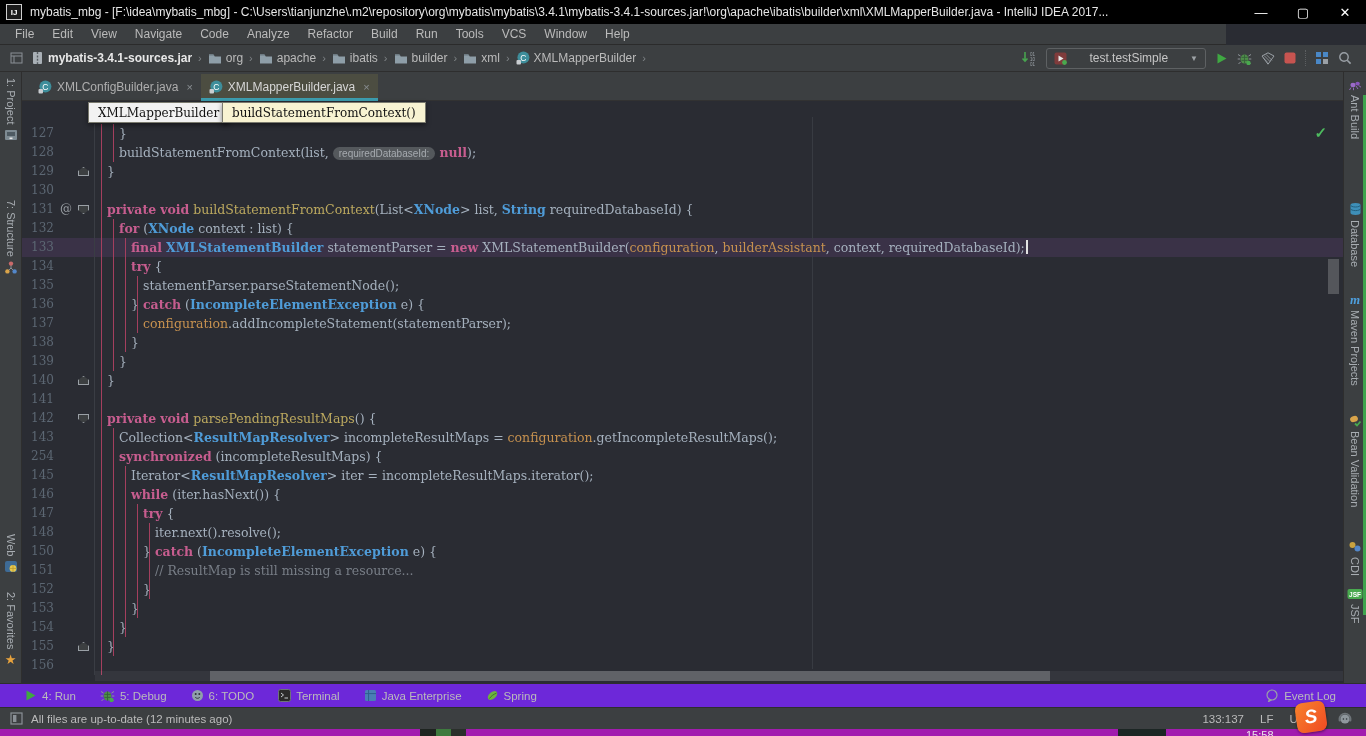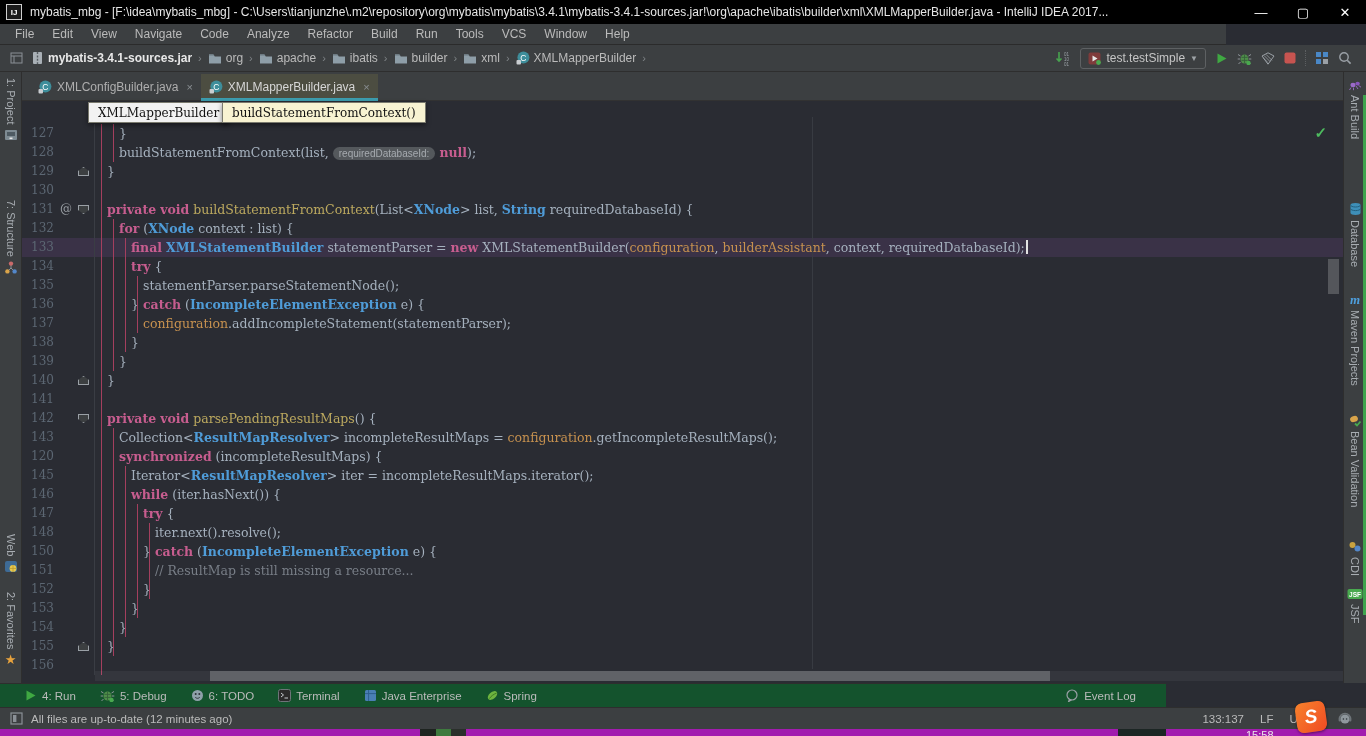--- a/index.html
+++ b/index.html
@@ -18,21 +18,21 @@
   .menu-item { color:#BBBBBB; font-size:12px; padding:0 9px; }
 
   
   .navbar { position:absolute; left:0; top:45px; width:1366px; height:27px; background:#3C3F41; border-bottom:1px solid #2E2E2E; display:flex; align-items:center; }
   .crumbs { display:flex; align-items:center; padding-left:6px; flex:1; min-width:0; white-space:nowrap; }
   .crumb { display:flex; align-items:center; color:#BBBBBB; font-size:12px; }
   .crumb.first .crumb-label { color:#E8E8E8; font-weight:bold; }
   .crumb .ic { margin-right:4px; display:inline-flex; }
   .chev { color:#7F8487; margin:0 6px; font-size:11px; }
   .nav-right { display:flex; align-items:center; gap:9px; padding-right:14px; }
-  .runcombo { display:flex; align-items:center; gap:5px; border:1px solid #5E6163; border-radius:3px; background:#3C3F41; height:21px; padding:0 7px; color:#C6C6C6; font-size:12px; }
+  .runcombo { display:flex; align-items:center; gap:22px; border:1px solid #5E6163; border-radius:3px; background:#3C3F41; height:21px; padding:0 7px; color:#C6C6C6; font-size:12px; }
   .runcombo .arrow { font-size:8px; color:#9DA2A6; }
   .nav-sep { width:1px; height:16px; border-left:1px dotted #5C5F61; }
 
   
   .tabbar { position:absolute; left:22px; top:72px; width:1321px; height:29px; background:#3C3F41; border-bottom:1px solid #323232; display:flex; align-items:flex-end; padding-left:8px; }
   .tab { display:flex; align-items:center; gap:5px; height:26px; padding:0 8px; color:#AEAEAE; font-size:12px; position:relative; }
   .tab.active { background:#4C4D41; color:#D6D6D6; }
   .tab.active:after { content:""; position:absolute; left:0; right:0; bottom:-1px; height:3px; background:#3C9DAE; }
   .tab .x { color:#8A8F93; font-size:11px; margin-left:3px; }
 
@@ -69,21 +69,21 @@
   .chip.mth { left:197px; background:#F8F3D2;margin-left:25px; }
 
   
   .stripe { position:absolute; background:#3C3F41; z-index:4; }
   .stripe.left  { left:0; top:72px; width:22px; height:611px; border-right:1px solid #2E2E2E; }
   .stripe.right { right:0; top:72px; width:23px; height:611px; border-left:1px solid #2E2E2E; }
   .vitem { position:absolute; left:0; width:100%; display:flex; flex-direction:column; align-items:center; gap:4px; color:#A8ADB2; font-size:11px; }
   .vlabel { writing-mode:vertical-rl; white-space:nowrap; }
 
   
-  .bottombar { position:absolute; left:0; top:683px; width:1166px; height:24px; background:#14532d; border-top:1px solid #2E2E2E; display:flex; align-items:center; color:#BBBBBB; font-size:11.5px; }
+  .bottombar { position:absolute; left:0; top:683px; width:1366px; height:24px; background:#6d28d9; border-top:1px solid #2E2E2E; display:flex; align-items:center; color:#BBBBBB; font-size:11.5px; }
   .bitem { display:flex; align-items:center; gap:5px; margin-left:24px; }
   .bitem.evlog { margin-left:auto; margin-right:30px; }
 
   
   .statusbar { position:absolute; left:0; top:707px; width:1366px; height:22px; background:#3C3F41; border-top:1px solid #2E2E2E; display:flex; align-items:center; color:#BBBBBB; font-size:11.5px; }
   .statusbar .msg { margin-left:10px; display:flex; align-items:center; gap:8px; }
   .statusbar .right { margin-left:auto; display:flex; align-items:center; gap:16px; padding-right:14px; }
   .sogou { position:absolute; right:40px; top:-6px; width:30px; height:30px; background:linear-gradient(135deg,#F7822C,#F04B23); border-radius:7px; transform:rotate(-8deg); display:flex; align-items:center; justify-content:center; color:#fff; font-weight:bold; font-size:19px; font-style:italic; z-index:9; box-shadow:0 1px 3px rgba(0,0,0,.5); }
 
   
@@ -374,21 +374,21 @@
           <span class="gfold start"></span>
           <span class="gsep"></span>
           <span class="ctext" style="padding-left: 12px;"><span class="tok-k">private</span><span class="tok-p"> </span><span class="tok-k">void</span><span class="tok-p"> </span><span class="tok-m">parsePendingResultMaps</span><span class="tok-p">() {</span></span>
         </div>
         <div class="crow">
           <span class="gnum">143</span>
           <span class="gsep"></span>
           <span class="ctext" style="padding-left: 24px;"><span class="tok-p">Collection&lt;</span><span class="tok-t">ResultMapResolver</span><span class="tok-p">&gt; incompleteResultMaps = </span><span class="tok-f">configuration</span><span class="tok-p">.getIncompleteResultMaps();</span></span>
         </div>
         <div class="crow">
-          <span class="gnum">120</span>
+          <span class="gnum">254</span>
           <span class="gsep"></span>
           <span class="ctext" style="padding-left: 24px;"><span class="tok-k">synchronized</span><span class="tok-p"> (incompleteResultMaps) {</span></span>
         </div>
         <div class="crow">
           <span class="gnum">145</span>
           <span class="gsep"></span>
           <span class="ctext" style="padding-left: 36px;"><span class="tok-p">Iterator&lt;</span><span class="tok-t">ResultMapResolver</span><span class="tok-p">&gt; iter = incompleteResultMaps.iterator();</span></span>
         </div>
         <div class="crow">
           <span class="gnum">146</span>

